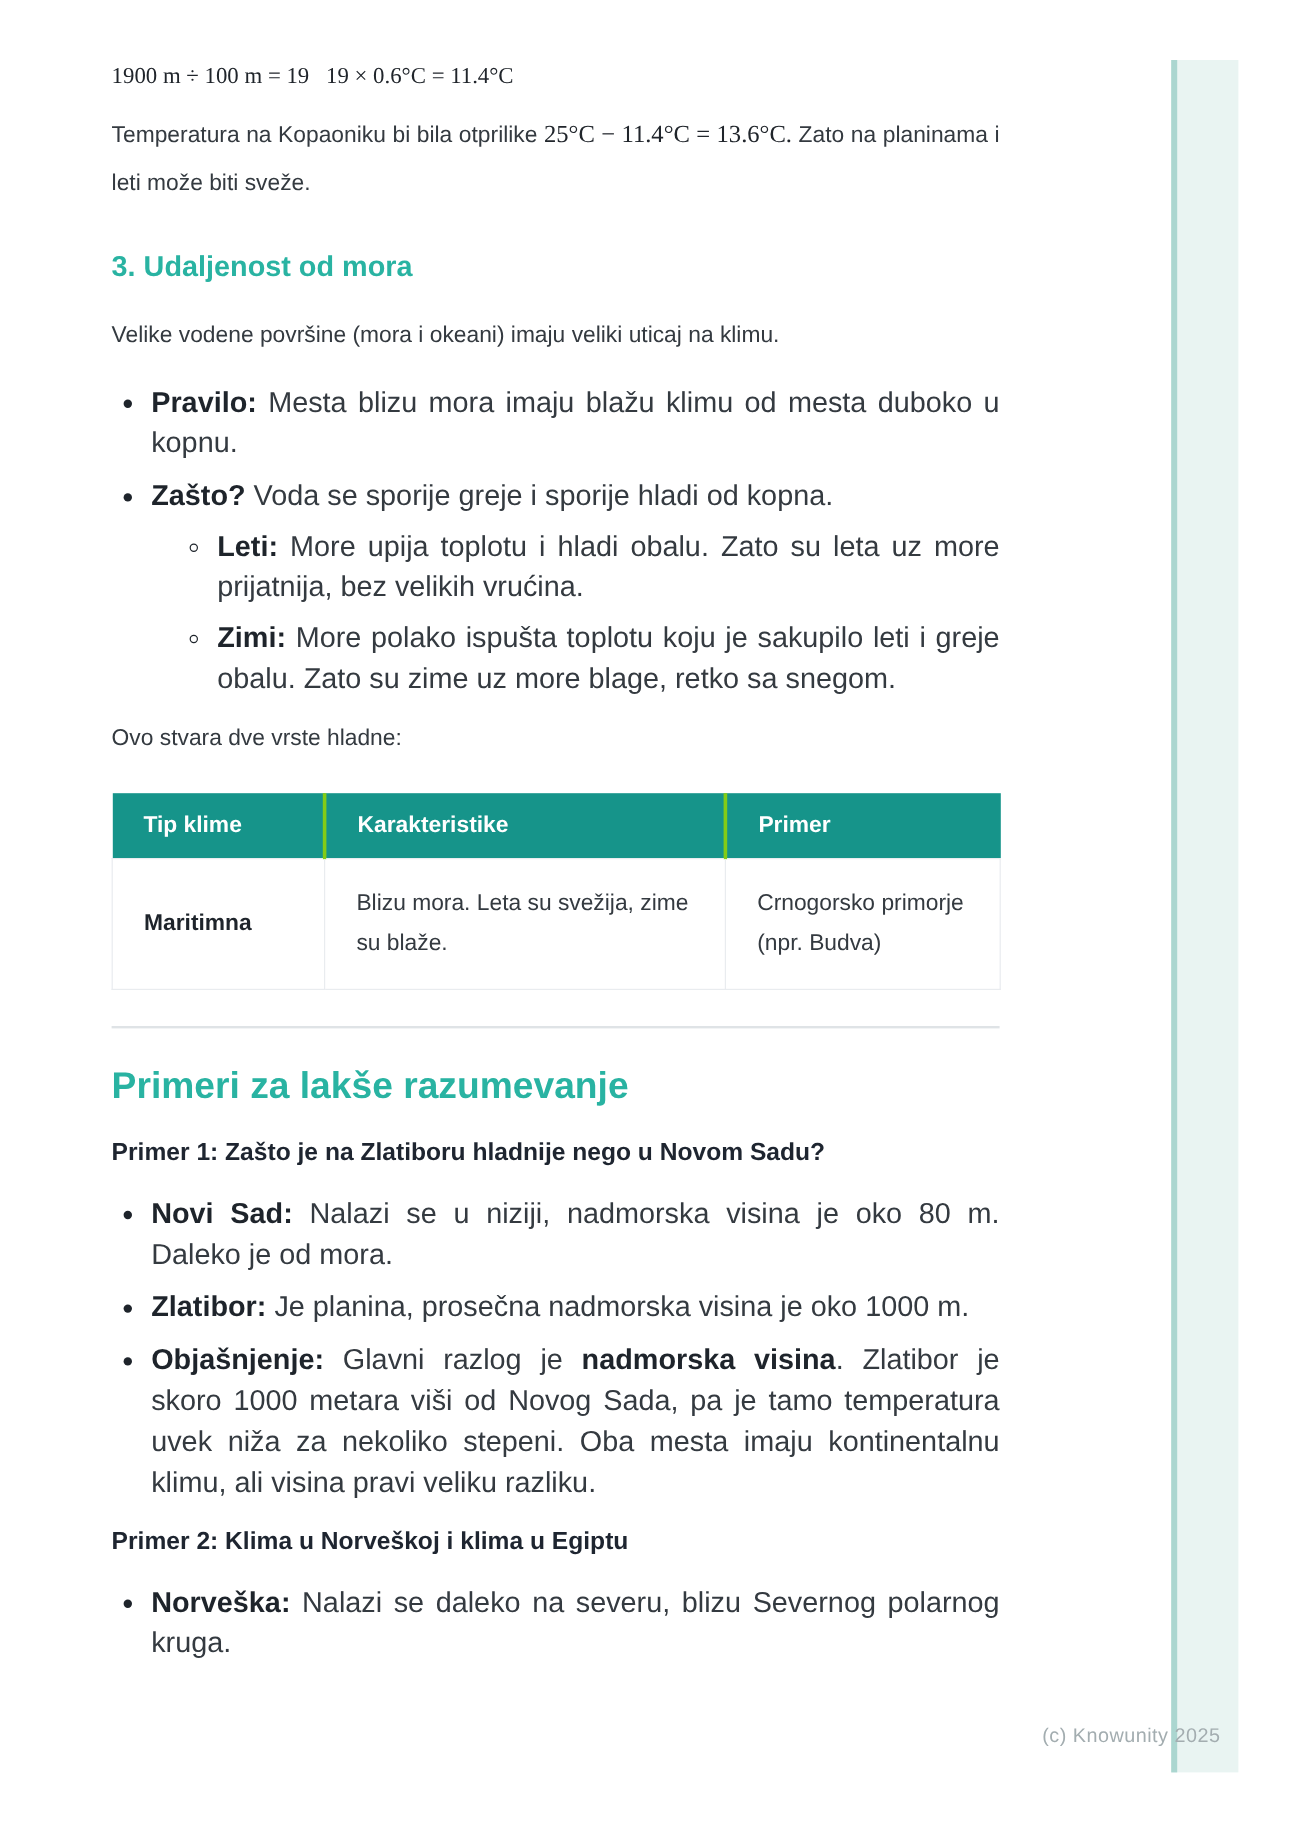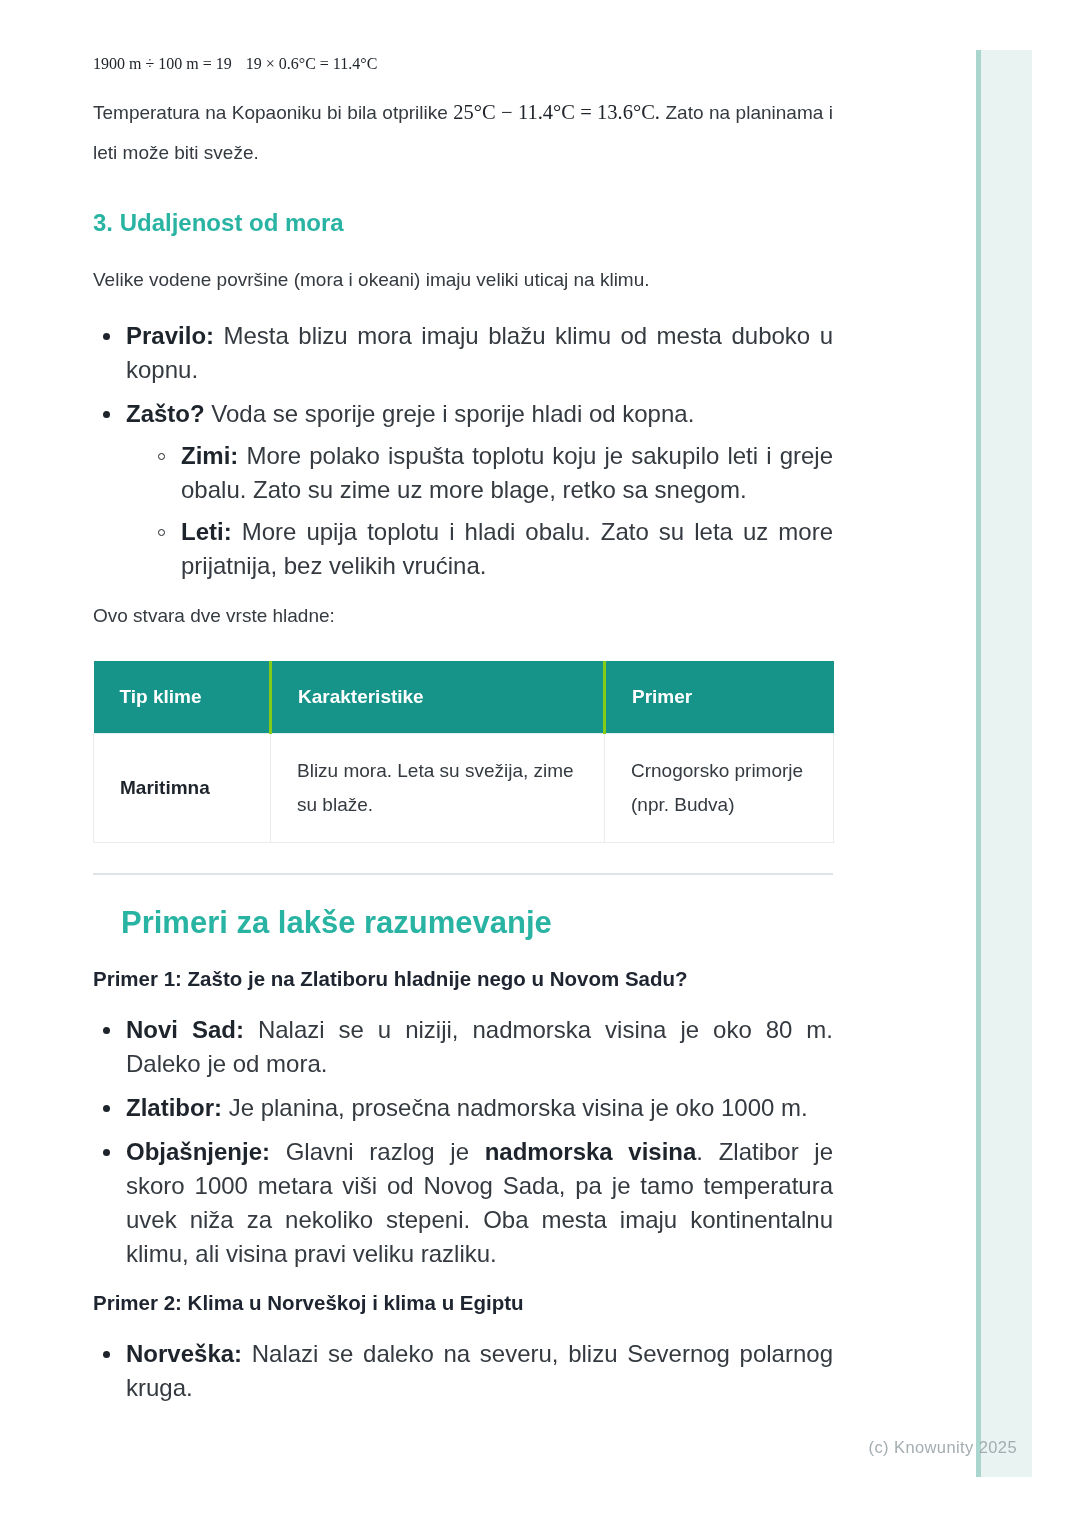--- a/index.html
+++ b/index.html
@@ -8,37 +8,37 @@
     width:1080px; height:1528px; position:relative; overflow:hidden;
     font-family:"Liberation Sans", sans-serif;
     color:#343a40;
     -webkit-font-smoothing:antialiased;
   }
   .content { position:absolute; left:93px; top:0; width:740px; }
 
   .calc-line {
     margin-top:50px;
     font-family:"Liberation Serif", serif;
-    font-size:16px; color:#20252b; line-height:28px;
+    font-size:19px; color:#20252b; line-height:28px;
   }
   .calc-line .eq2 { margin-left:14px; }
 
   .lead-para {
     margin-top:14px; font-size:19px; line-height:40px;
     text-align:justify; color:#343a40;
   }
   .lead-para .math {
     font-family:"Liberation Serif", serif; font-size:20.5px; color:#20252b;
   }
 
   h3.section-heading {
     margin-top:36px; font-size:24px; font-weight:700; color:#29b3a2;
   }
   h2.big-heading {
-    margin-top:30px; font-size:31px; font-weight:700; color:#29b3a2;margin-left:28px;
+    margin-top:30px; font-size:31px; font-weight:700; color:#29b3a2;
   }
 
   .para { margin-top:26px; font-size:19px; line-height:34px; }
 
   ul.blist { list-style:none; margin-top:22px; }
   ul.blist li.bitem { display:flex; margin-bottom:10px; padding-left:10px; }
   .bullet-dot {
     flex:0 0 7px; width:7px; height:7px; border-radius:50%;
     background:#1e242b; margin-top:14px; margin-right:16px;
   }
@@ -51,21 +51,21 @@
   .blabel { font-weight:700; color:#1e242b; }
   .binline { font-weight:700; color:#1e242b; }
   ul.sublist { list-style:none; margin-left:22px; margin-top:0; }
   ul.sublist li.bitem { margin-top:8px; margin-bottom:0; }
 
   table.climate {
     margin-top:28px; width:740px; border-collapse:collapse; table-layout:fixed;
   }
   table.climate th {
     background:#16948a; color:#ffffff; font-size:19px; font-weight:700;
-    text-align:left; padding:0 26px; height:72px; vertical-align:middle;
+    text-align:left; padding:0 26px; height:54px; vertical-align:middle;
   }
   table.climate th + th { border-left:3px solid #84cc16; }
   table.climate td {
     border:1px solid #e9ecef; padding:20px 26px; font-size:19px;
     line-height:34px; vertical-align:middle; background:#ffffff;
   }
   table.climate tr.alt td { background:#f8f9fb; }
   table.climate td.type-cell { font-weight:700; color:#1e242b; }
 
   .divider { margin-top:30px; width:740px; height:2px; background:#dfe3e6; }
@@ -110,27 +110,27 @@
       </div>
     </li>
     <li class="bitem">
       <span class="bullet-dot"></span>
       <div class="bitem-body">
         <span class="blabel">Zašto?</span><span> Voda se sporije greje i sporije hladi od kopna.</span>
         <ul class="sublist">
           <li class="bitem">
             <span class="bullet-circle"></span>
             <div class="bitem-body">
-              <span class="blabel">Zimi:</span><span> More polako ispušta toplotu koju je sakupilo leti i greje obalu. Zato su zime uz more blage, retko sa snegom.</span>
+              <span class="blabel">Leti:</span><span> More upija toplotu i hladi obalu. Zato su leta uz more prijatnija, bez velikih vrućina.</span>
             </div>
           </li>
           <li class="bitem">
             <span class="bullet-circle"></span>
             <div class="bitem-body">
-              <span class="blabel">Leti:</span><span> More upija toplotu i hladi obalu. Zato su leta uz more prijatnija, bez velikih vrućina.</span>
+              <span class="blabel">Zimi:</span><span> More polako ispušta toplotu koju je sakupilo leti i greje obalu. Zato su zime uz more blage, retko sa snegom.</span>
             </div>
           </li>
         </ul>
       </div>
     </li>
   </ul>
 
   <p class="para" style="margin-top:16px;">Ovo stvara dve vrste hladne:</p>
 
   <table class="climate">

